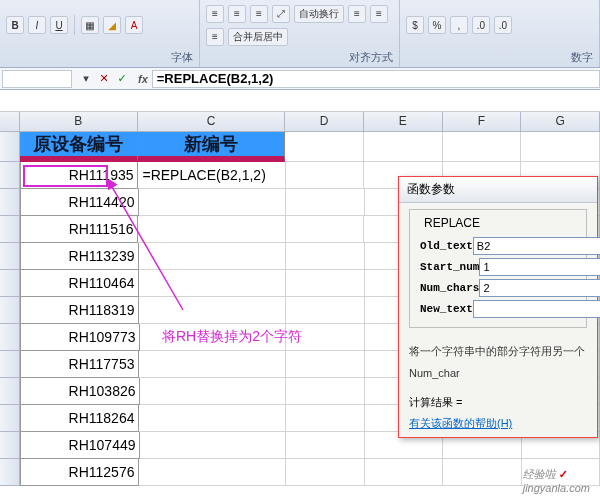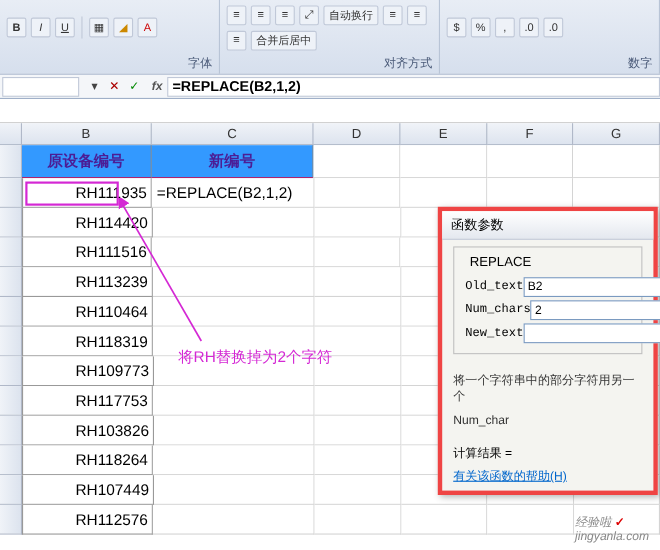--- a/index.html
+++ b/index.html
@@ -39,38 +39,38 @@
   .rows { }
   .gridrow { display: flex; height: 27px; }
   .rh { width: 20px; background: linear-gradient(90deg,#f0f3f8,#dce3ee); border-right:1px solid #b0b8c8; border-bottom:1px solid #b0b8c8; font-size:11px; text-align:center; line-height:26px; }
   .cell { border-right: 1px solid #d4d4d4; border-bottom: 1px solid #d4d4d4; font-size: 14px; padding: 0 4px; display: flex; align-items: center; background: #fff; font-family: Arial, sans-serif; }
   .cell.B { width: 120px; }
   .cell.C { width: 150px; text-align: center; }
   .cell.D, .cell.E, .cell.F, .cell.G { width: 80px; }
   
   
   .gridrow.hdr { height: 30px; }
-  .gridrow.hdr .cell.B, .gridrow.hdr .cell.C { background: #3399ff; color: #4c1d95; font-weight: bold; justify-content: center; font-size: 14px; border-bottom: 1px solid #be185d; border-right: 1px solid #888; }
+  .gridrow.hdr .cell.B, .gridrow.hdr .cell.C { background: #3399ff; color: #0f172a; font-weight: bold; justify-content: center; font-size: 18px; border-bottom: 6px solid #be185d; border-right: 1px solid #888; }
   
   
   .gridrow.data .cell.B { border-left: 1px solid #999; border-bottom: 1px solid #999; border-right: 1px solid #999; padding-left: 48px; }
   
   
   .sel-box { position: absolute; left: 23px; top: 53px; width: 85px; height: 22px; border: 2px solid #d428d4; pointer-events: none; }
   .arrow-line { position: absolute; left: 108px; top: 68px; pointer-events:none; }
-  .note { position: absolute; left: 162px; top: 204px; color: #d428d4; font-size: 14px; pointer-events:none; }
-  
-  
-  .dlg { position: absolute; left: 398px; top: 188px; width: 200px; background: #f4f4f0; border: 4px solid #ef4444; box-shadow: 2px 2px 6px rgba(0,0,0,.3); font-size: 12px; }
+  .note { position: absolute; left: 162px; top: 216px; color: #d428d4; font-size: 14px; pointer-events:none; }
+  
+  
+  .dlg { position: absolute; left: 398px; top: 176px; width: 200px; background: #f4f4f0; border: 1px solid #ef4444; box-shadow: 2px 2px 6px rgba(0,0,0,.3); font-size: 12px; }
   .dlg-title { background: linear-gradient(#fff,#e4e8ef); padding: 4px 8px; font-size: 12px; border-bottom:1px solid #c0c8d8; }
   .dlg-body { padding: 6px 10px; }
   .fieldset { border: 1px solid #c0c0c0; padding: 6px 6px 6px 10px; margin-bottom: 6px; }
   .fieldset .legend { font-size: 12px; margin: -12px 0 4px 2px; background:#f4f4f0; display:inline-block; padding:0 2px; color:#000; }
   .frow { display:flex; align-items:center; margin: 3px 0; }
-  .flabel { width: 66px; font-size: 11px; font-family: "Courier New", monospace; color:#000; }
+  .flabel { width: 66px; font-size: 11px; font-family: "Courier New", monospace; color:#000;font-weight:bold; }
   .finput { flex:1; height:18px; border:1px solid #7a9ac0; background:#fff; font-size:11px; padding:0 3px; }
   .dlg-desc { font-size: 11px; color: #333; margin: 16px 0; }
   .dlg-desc small { font-size: 11px; color: #333; display:block; text-align:left; margin-top:8px; }
   .dlg-result { font-size: 11px; margin: 14px 0 6px; }
   .dlg-link { color: #0066cc; text-decoration: underline; font-size: 11px; cursor: pointer; }
   
   .watermark { position:absolute; right:10px; bottom:6px; font-size:11px; color:#888; font-style:italic; }
   .watermark .red { color:#d00; font-style:normal; font-weight:bold; }
 </style>
 </head>
@@ -280,20 +280,24 @@
 <div class="dlg">
   <div class="dlg-title">函数参数</div>
   <div class="dlg-body">
     <div class="fieldset">
       <div class="legend">REPLACE</div>
       <div class="frow">
         <div class="flabel">Old_text</div>
         <input class="finput" value="B2" style="">
       </div>
       <div class="frow">
+        <div class="flabel">Start_num</div>
+        <input class="finput" value="1" style="">
+      </div>
+      <div class="frow">
         <div class="flabel">Num_chars</div>
         <input class="finput" value="2" style="">
       </div>
       <div class="frow">
         <div class="flabel">New_text</div>
         <input class="finput" value="" style="">
       </div>
     </div>
     <div class="dlg-desc">
       <span>将一个字符串中的部分字符用另一个</span>

